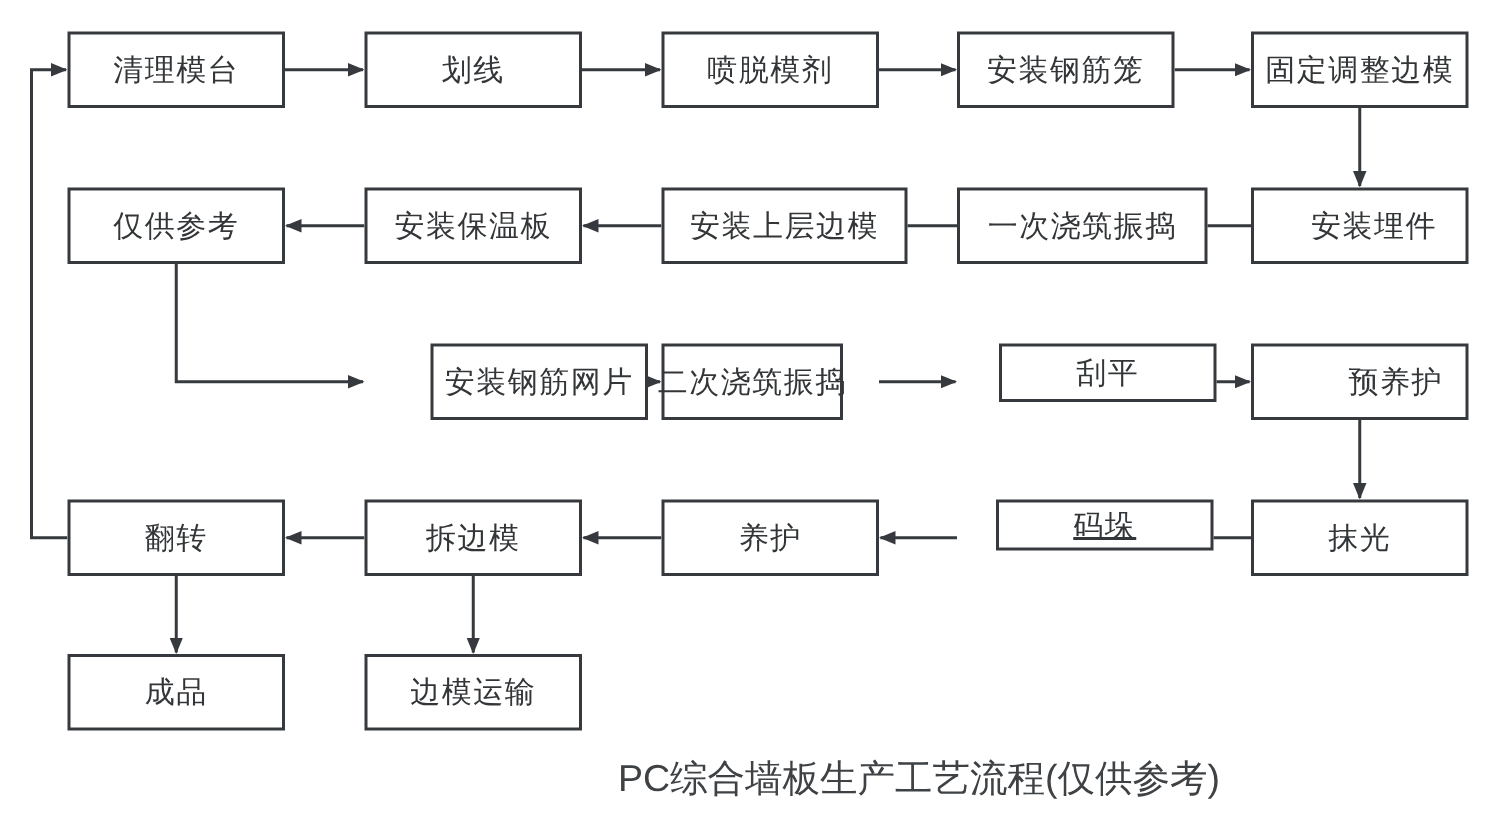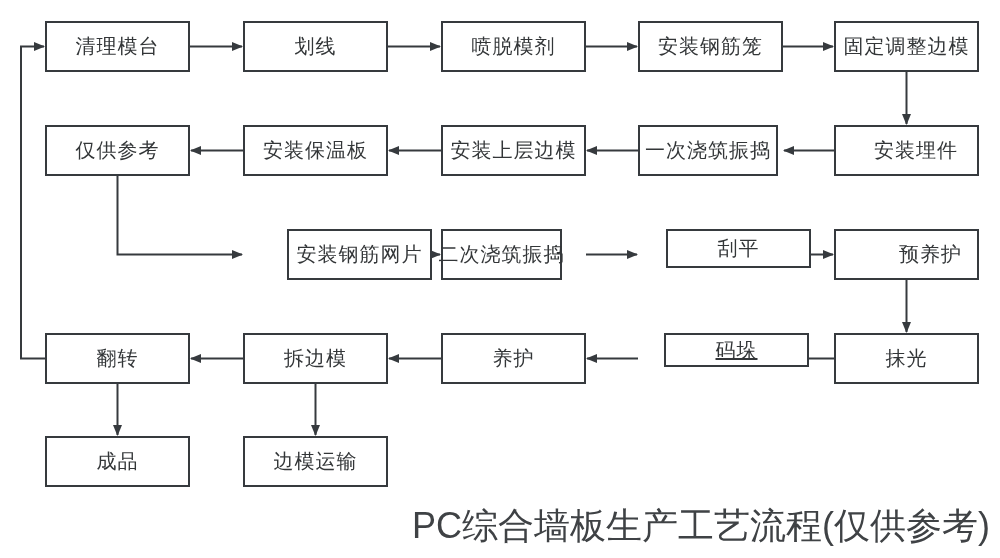--- a/index.html
+++ b/index.html
@@ -32,21 +32,21 @@
   #connector-layer {
     position: absolute;
     left: 0;
     top: 0;
     z-index: 1;
   }
   #diagram-title {
     position: absolute;
     left: 412px;
     top: 502px;
-    font-size: 36px;
+    font-size: 25px;
     color: #3f4245;
     white-space: nowrap;
   }
 </style>
 </head>
 <body>
 
 <div id="canvas">
   <svg id="connector-layer" width="1000" height="558" viewBox="0 0 1000 558">
       <defs>
@@ -76,22 +76,22 @@
       <polyline points="315.5,384 315.5,435" fill="none" stroke="#363a3e" stroke-width="2" marker-end="url(#arrow)"></polyline>
       <polyline points="45,358.5 21,358.5 21,46.5 44,46.5" fill="none" stroke="#363a3e" stroke-width="2" marker-end="url(#arrow)"></polyline>
     </svg>
   <div id="nodes">
       <div class="flow-node" style="left: 45px; top: 21px; width: 145px; height: 51px;">清理模台</div>
       <div class="flow-node" style="left: 243px; top: 21px; width: 145px; height: 51px;">划线</div>
       <div class="flow-node" style="left: 441px; top: 21px; width: 145px; height: 51px;">喷脱模剂</div>
       <div class="flow-node" style="left: 638px; top: 21px; width: 145px; height: 51px;">安装钢筋笼</div>
       <div class="flow-node" style="left: 834px; top: 21px; width: 145px; height: 51px;">固定调整边模</div>
       <div class="flow-node" style="left: 834px; top: 125px; width: 145px; height: 51px; padding-left: 19px;">安装埋件</div>
-      <div class="flow-node" style="left: 638px; top: 125px; width: 140px; height: 51px;">一次浇筑振捣</div>
-      <div class="flow-node" style="left: 441px; top: 125px; width: 145px; height: 51px;">安装上层边模</div>
+      <div class="flow-node" style="left: 638px; top: 125px; width: 167px; height: 51px;">一次浇筑振捣</div>
+      <div class="flow-node" style="left: 441px; top: 125px; width: 164px; height: 51px;">安装上层边模</div>
       <div class="flow-node" style="left: 243px; top: 125px; width: 145px; height: 51px;">安装保温板</div>
       <div class="flow-node" style="left: 45px; top: 125px; width: 145px; height: 51px;">仅供参考</div>
       <div class="flow-node" style="left: 243px; top: 229px; width: 145px; height: 51px; margin-left: 44px;">安装钢筋网片</div>
       <div class="flow-node" style="left: 441px; top: 229px; width: 121px; height: 51px;">二次浇筑振捣</div>
       <div class="flow-node" style="left: 666px; top: 229px; width: 145px; height: 39px;">刮平</div>
       <div class="flow-node" style="left: 834px; top: 229px; width: 145px; height: 51px; padding-left: 48px;">预养护</div>
       <div class="flow-node" style="left: 834px; top: 333px; width: 145px; height: 51px;">抹光</div>
       <div class="flow-node" style="left: 664px; top: 333px; width: 145px; height: 34px; text-decoration: underline;">码垛</div>
       <div class="flow-node" style="left: 441px; top: 333px; width: 145px; height: 51px;">养护</div>
       <div class="flow-node" style="left: 243px; top: 333px; width: 145px; height: 51px;">拆边模</div>

